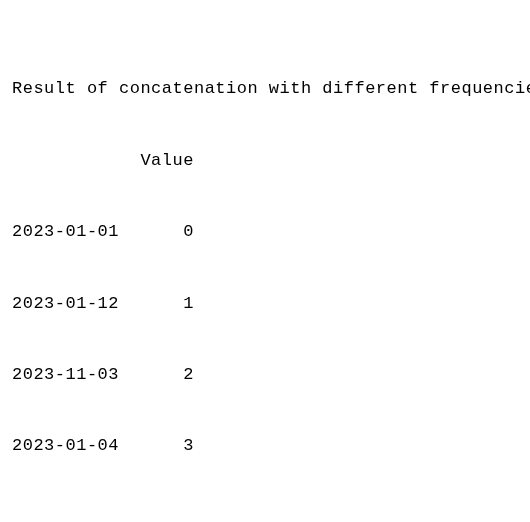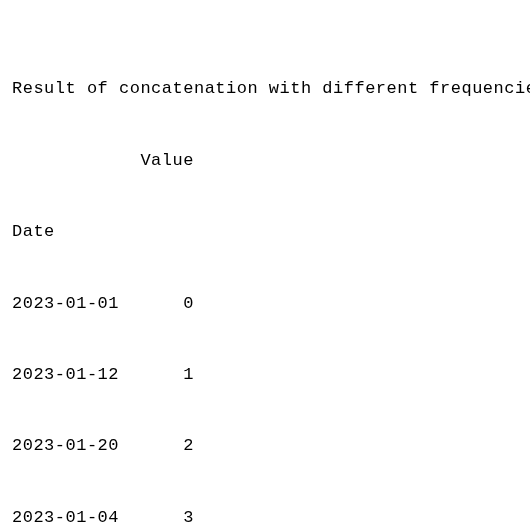--- a/index.html
+++ b/index.html
@@ -24,24 +24,23 @@
     display: block;
   }
 </style>
 </head>
 <body>
 
 <div class="page">
 
   <span class="line">Result of concatenation with different frequencies:</span>
   <span class="line">            Value</span>
-  <span class="line">Date</span>
   <span class="line">2023-01-01      0</span>
   <span class="line">2023-01-12      1</span>
-  <span class="line">2023-01-20      2</span>
+  <span class="line">2023-11-03      2</span>
   <span class="line">2023-01-04      3</span>
   
   
   
   
 
   
 
   
   

